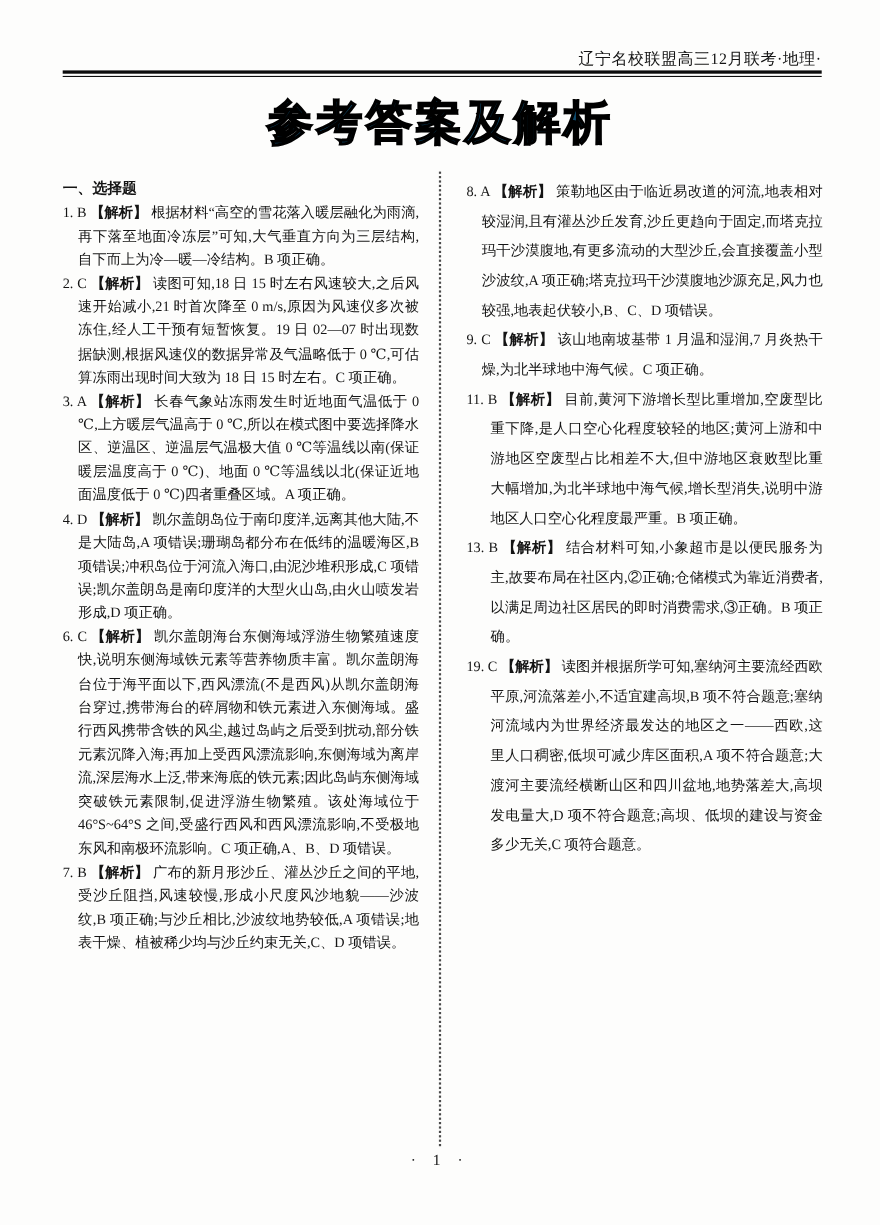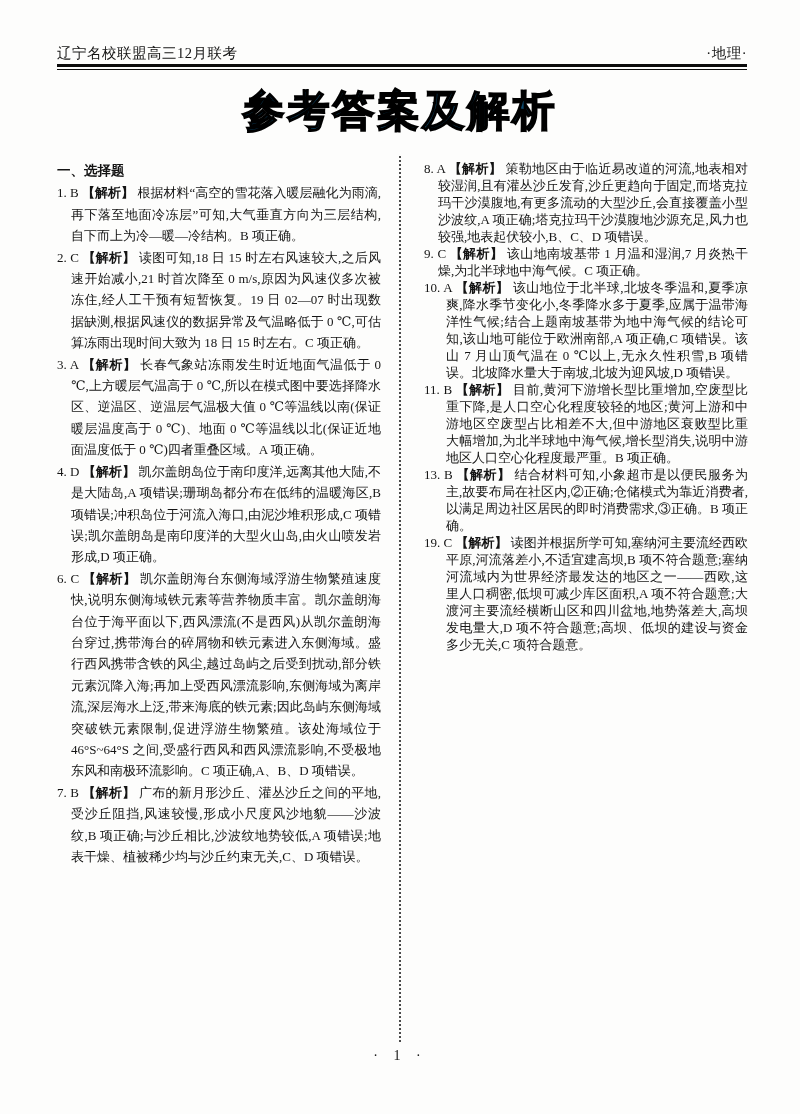--- a/index.html
+++ b/index.html
@@ -7,21 +7,21 @@
     width:800px;height:1114px;background:#f7f7f5;
     font-family:"Liberation Serif","DejaVu Serif",serif;
     color:#141414;
     -webkit-font-smoothing:antialiased;
   }
   .page{position:relative;width:800px;height:1114px;background:#fdfdfc;overflow:hidden;}
 
   
   .header{
     position:absolute;left:57px;top:44px;width:690px;
-    display:flex;justify-content:space-between;align-items:flex-end;
+    display:flex;justify-content:flex-end;align-items:flex-end;
     font-size:14.5px;letter-spacing:.5px;
   }
   .header-rule{
     position:absolute;left:57px;top:64px;width:690px;height:2px;
     border-top:3px solid #0c0c0c;border-bottom:1px solid #0c0c0c;
   }
 
   
   .doc-title{
     position:absolute;top:86px;left:0;width:100%;
@@ -39,21 +39,21 @@
     display:flex;
   }
   .col{
     text-align:justify;
     text-justify:inter-character;
   }
   .col-left{
     width:336px;font-size:13px;line-height:21.4px;
   }
   .col-right{
-    width:336px;font-size:13px;line-height:17px;
+    width:336px;font-size:13px;line-height:27px;
     margin-left:19px;
   }
   .body-wrap{position:absolute;gap:24px;}
   .divider-abs{
     position:absolute;left:399px;top:156px;height:886px;width:0;
     border-left:2px dotted #4a4a4a;
   }
 
   .section-heading{
     font-weight:bold;font-size:13.5px;margin:0 0 1px 0;
@@ -98,21 +98,20 @@
           <p class="item"><span>3. A </span><b class="tag">【解析】</b><span> 长春气象站冻雨发生时近地面气温低于 0 ℃,上方暖层气温高于 0 ℃,所以在模式图中要选择降水区、逆温区、逆温层气温极大值 0 ℃等温线以南(保证暖层温度高于 0 ℃)、地面 0 ℃等温线以北(保证近地面温度低于 0 ℃)四者重叠区域。A 项正确。</span></p>
           <p class="item"><span>4. D </span><b class="tag">【解析】</b><span> 凯尔盖朗岛位于南印度洋,远离其他大陆,不是大陆岛,A 项错误;珊瑚岛都分布在低纬的温暖海区,B 项错误;冲积岛位于河流入海口,由泥沙堆积形成,C 项错误;凯尔盖朗岛是南印度洋的大型火山岛,由火山喷发岩形成,D 项正确。</span></p>
           <p class="item"><span>6. C </span><b class="tag">【解析】</b><span> 凯尔盖朗海台东侧海域浮游生物繁殖速度快,说明东侧海域铁元素等营养物质丰富。凯尔盖朗海台位于海平面以下,西风漂流(不是西风)从凯尔盖朗海台穿过,携带海台的碎屑物和铁元素进入东侧海域。盛行西风携带含铁的风尘,越过岛屿之后受到扰动,部分铁元素沉降入海;再加上受西风漂流影响,东侧海域为离岸流,深层海水上泛,带来海底的铁元素;因此岛屿东侧海域突破铁元素限制,促进浮游生物繁殖。该处海域位于 46°S~64°S 之间,受盛行西风和西风漂流影响,不受极地东风和南极环流影响。C 项正确,A、B、D 项错误。</span></p>
           <p class="item"><span>7. B </span><b class="tag">【解析】</b><span> 广布的新月形沙丘、灌丛沙丘之间的平地,受沙丘阻挡,风速较慢,形成小尺度风沙地貌——沙波纹,B 项正确;与沙丘相比,沙波纹地势较低,A 项错误;地表干燥、植被稀少均与沙丘约束无关,C、D 项错误。</span></p>
         </div>
     </div>
     <div class="col col-right">
       <div>
           <p class="item"><span>8. A </span><b class="tag">【解析】</b><span> 策勒地区由于临近易改道的河流,地表相对较湿润,且有灌丛沙丘发育,沙丘更趋向于固定,而塔克拉玛干沙漠腹地,有更多流动的大型沙丘,会直接覆盖小型沙波纹,A 项正确;塔克拉玛干沙漠腹地沙源充足,风力也较强,地表起伏较小,B、C、D 项错误。</span></p>
           <p class="item"><span>9. C </span><b class="tag">【解析】</b><span> 该山地南坡基带 1 月温和湿润,7 月炎热干燥,为北半球地中海气候。C 项正确。</span></p>
-          <p class="item wide"><span>10. A </span><b class="tag">【解析】</b><span> 该山地位于北半球,北坡冬季温和,夏季凉爽,降水季节变化小,冬季降水多于夏季,应属于温带海洋性气候;结合上题南坡基带为地中海气候的结论可知,该山地可能位于欧洲南部,A 项正确,C 项错误。该山 7 月山顶气温在 0 ℃以上,无永久性积雪,B 项错误。北坡降水量大于南坡,北坡为迎风坡,D 项错误。</span></p>
           <p class="item wide"><span>11. B </span><b class="tag">【解析】</b><span> 目前,黄河下游增长型比重增加,空废型比重下降,是人口空心化程度较轻的地区;黄河上游和中游地区空废型占比相差不大,但中游地区衰败型比重大幅增加,为北半球地中海气候,增长型消失,说明中游地区人口空心化程度最严重。B 项正确。</span></p>
           <p class="item wide"><span>13. B </span><b class="tag">【解析】</b><span> 结合材料可知,小象超市是以便民服务为主,故要布局在社区内,②正确;仓储模式为靠近消费者,以满足周边社区居民的即时消费需求,③正确。B 项正确。</span></p>
           <p class="item wide"><span>19. C </span><b class="tag">【解析】</b><span> 读图并根据所学可知,塞纳河主要流经西欧平原,河流落差小,不适宜建高坝,B 项不符合题意;塞纳河流域内为世界经济最发达的地区之一——西欧,这里人口稠密,低坝可减少库区面积,A 项不符合题意;大渡河主要流经横断山区和四川盆地,地势落差大,高坝发电量大,D 项不符合题意;高坝、低坝的建设与资金多少无关,C 项符合题意。</span></p>
         </div>
     </div>
   </div>
 
   <div class="footer">· 1 ·</div>
 
 </div>

